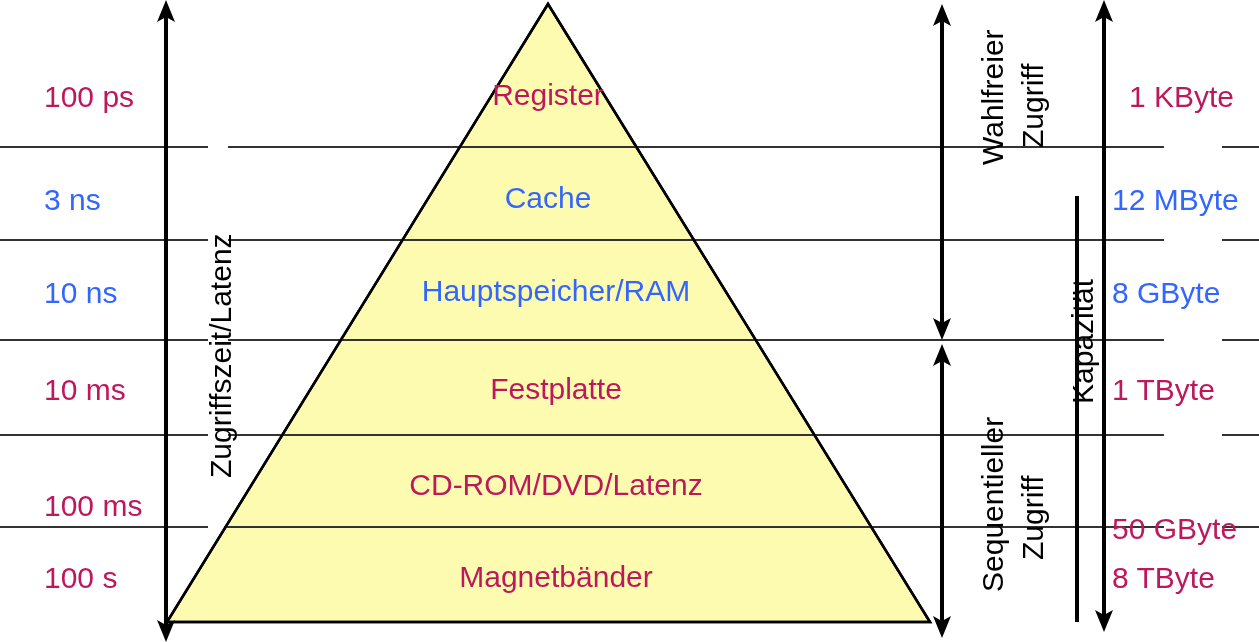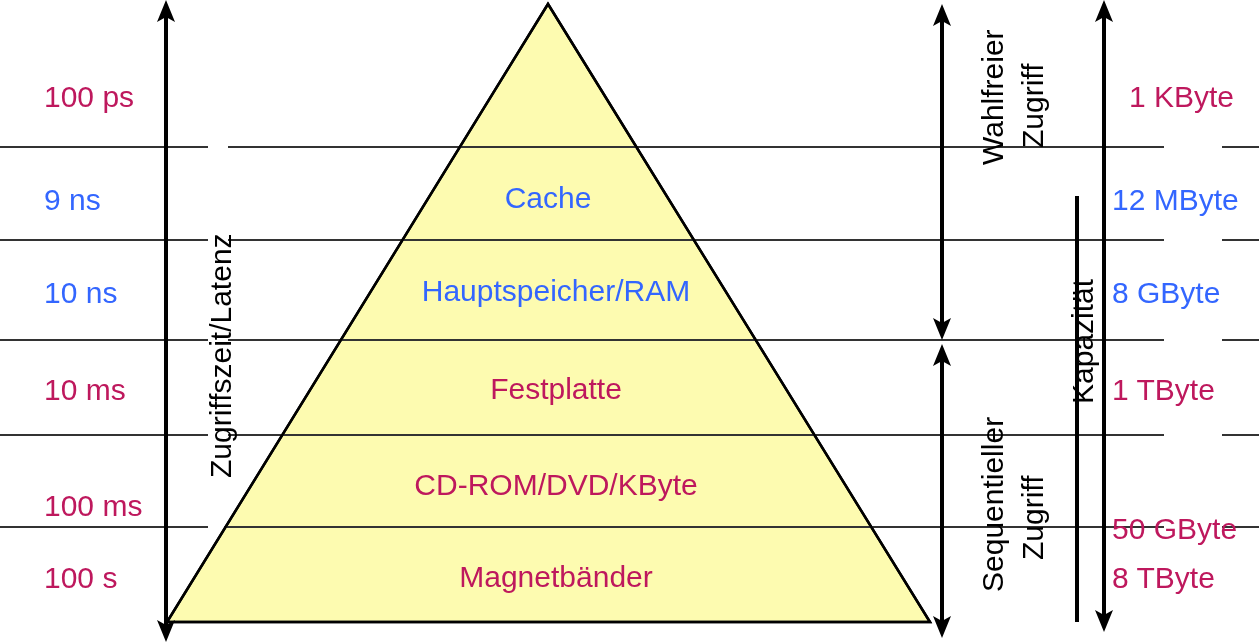--- a/index.html
+++ b/index.html
@@ -114,32 +114,33 @@
     <g>
       <line x1="1104" y1="8" x2="1104" y2="624" stroke="#000000" stroke-width="4"></line>
       <path d="M1104,0 L1113,22 L1104,17 L1095,22 Z" fill="#000000"></path>
       <path d="M1104,632 L1113,610 L1104,615 L1095,610 Z" fill="#000000"></path>
     </g>
 
     <line x1="1077" y1="196" x2="1077" y2="622" stroke="#000000" stroke-width="4"></line>
   </svg>
 
   <div class="lbl" style="left:44px; top:82px;">100 ps</div>
-  <div class="lbl blue" style="left:44px; top:185px;">9 ns</div>
+  <div class="lbl blue" style="left:44px; top:185px;">3 ns</div>
   <div class="lbl blue" style="left:44px; top:278px;">10 ns</div>
   <div class="lbl" style="left:44px; top:375px;">10 ms</div>
   <div class="lbl" style="left:44px; top:470px;margin-top:21px;">100 ms</div>
   <div class="lbl" style="left:44px; top:563px;">100 s</div>
 
   <div class="vlbl" style="left:206px; top:478px;">Zugriffszeit/Latenz</div>
 
+  <div class="lbl center" style="left:548px; top:80px;">Register</div>
   <div class="lbl center blue" style="left:548px; top:183px;">Cache</div>
   <div class="lbl center blue" style="left:556px; top:276px;">Hauptspeicher/RAM</div>
   <div class="lbl center" style="left:556px; top:374px;">Festplatte</div>
-  <div class="lbl center" style="left:556px; top:470px;">CD-ROM/DVD/KByte</div>
+  <div class="lbl center" style="left:556px; top:470px;">CD-ROM/DVD/Latenz</div>
   <div class="lbl center" style="left:556px; top:562px;">Magnetbänder</div>
 
   <div class="vlbl" style="left:978px; top:165px;">Wahlfreier</div>
   <div class="vlbl" style="left:1018px; top:148px;">Zugriff</div>
 
   <div class="vlbl" style="left:978px; top:592px;">Sequentieller</div>
   <div class="vlbl" style="left:1018px; top:560px;">Zugriff</div>
 
   <div class="vlbl" style="left:1068px; top:404px;">Kapazität</div>
 

